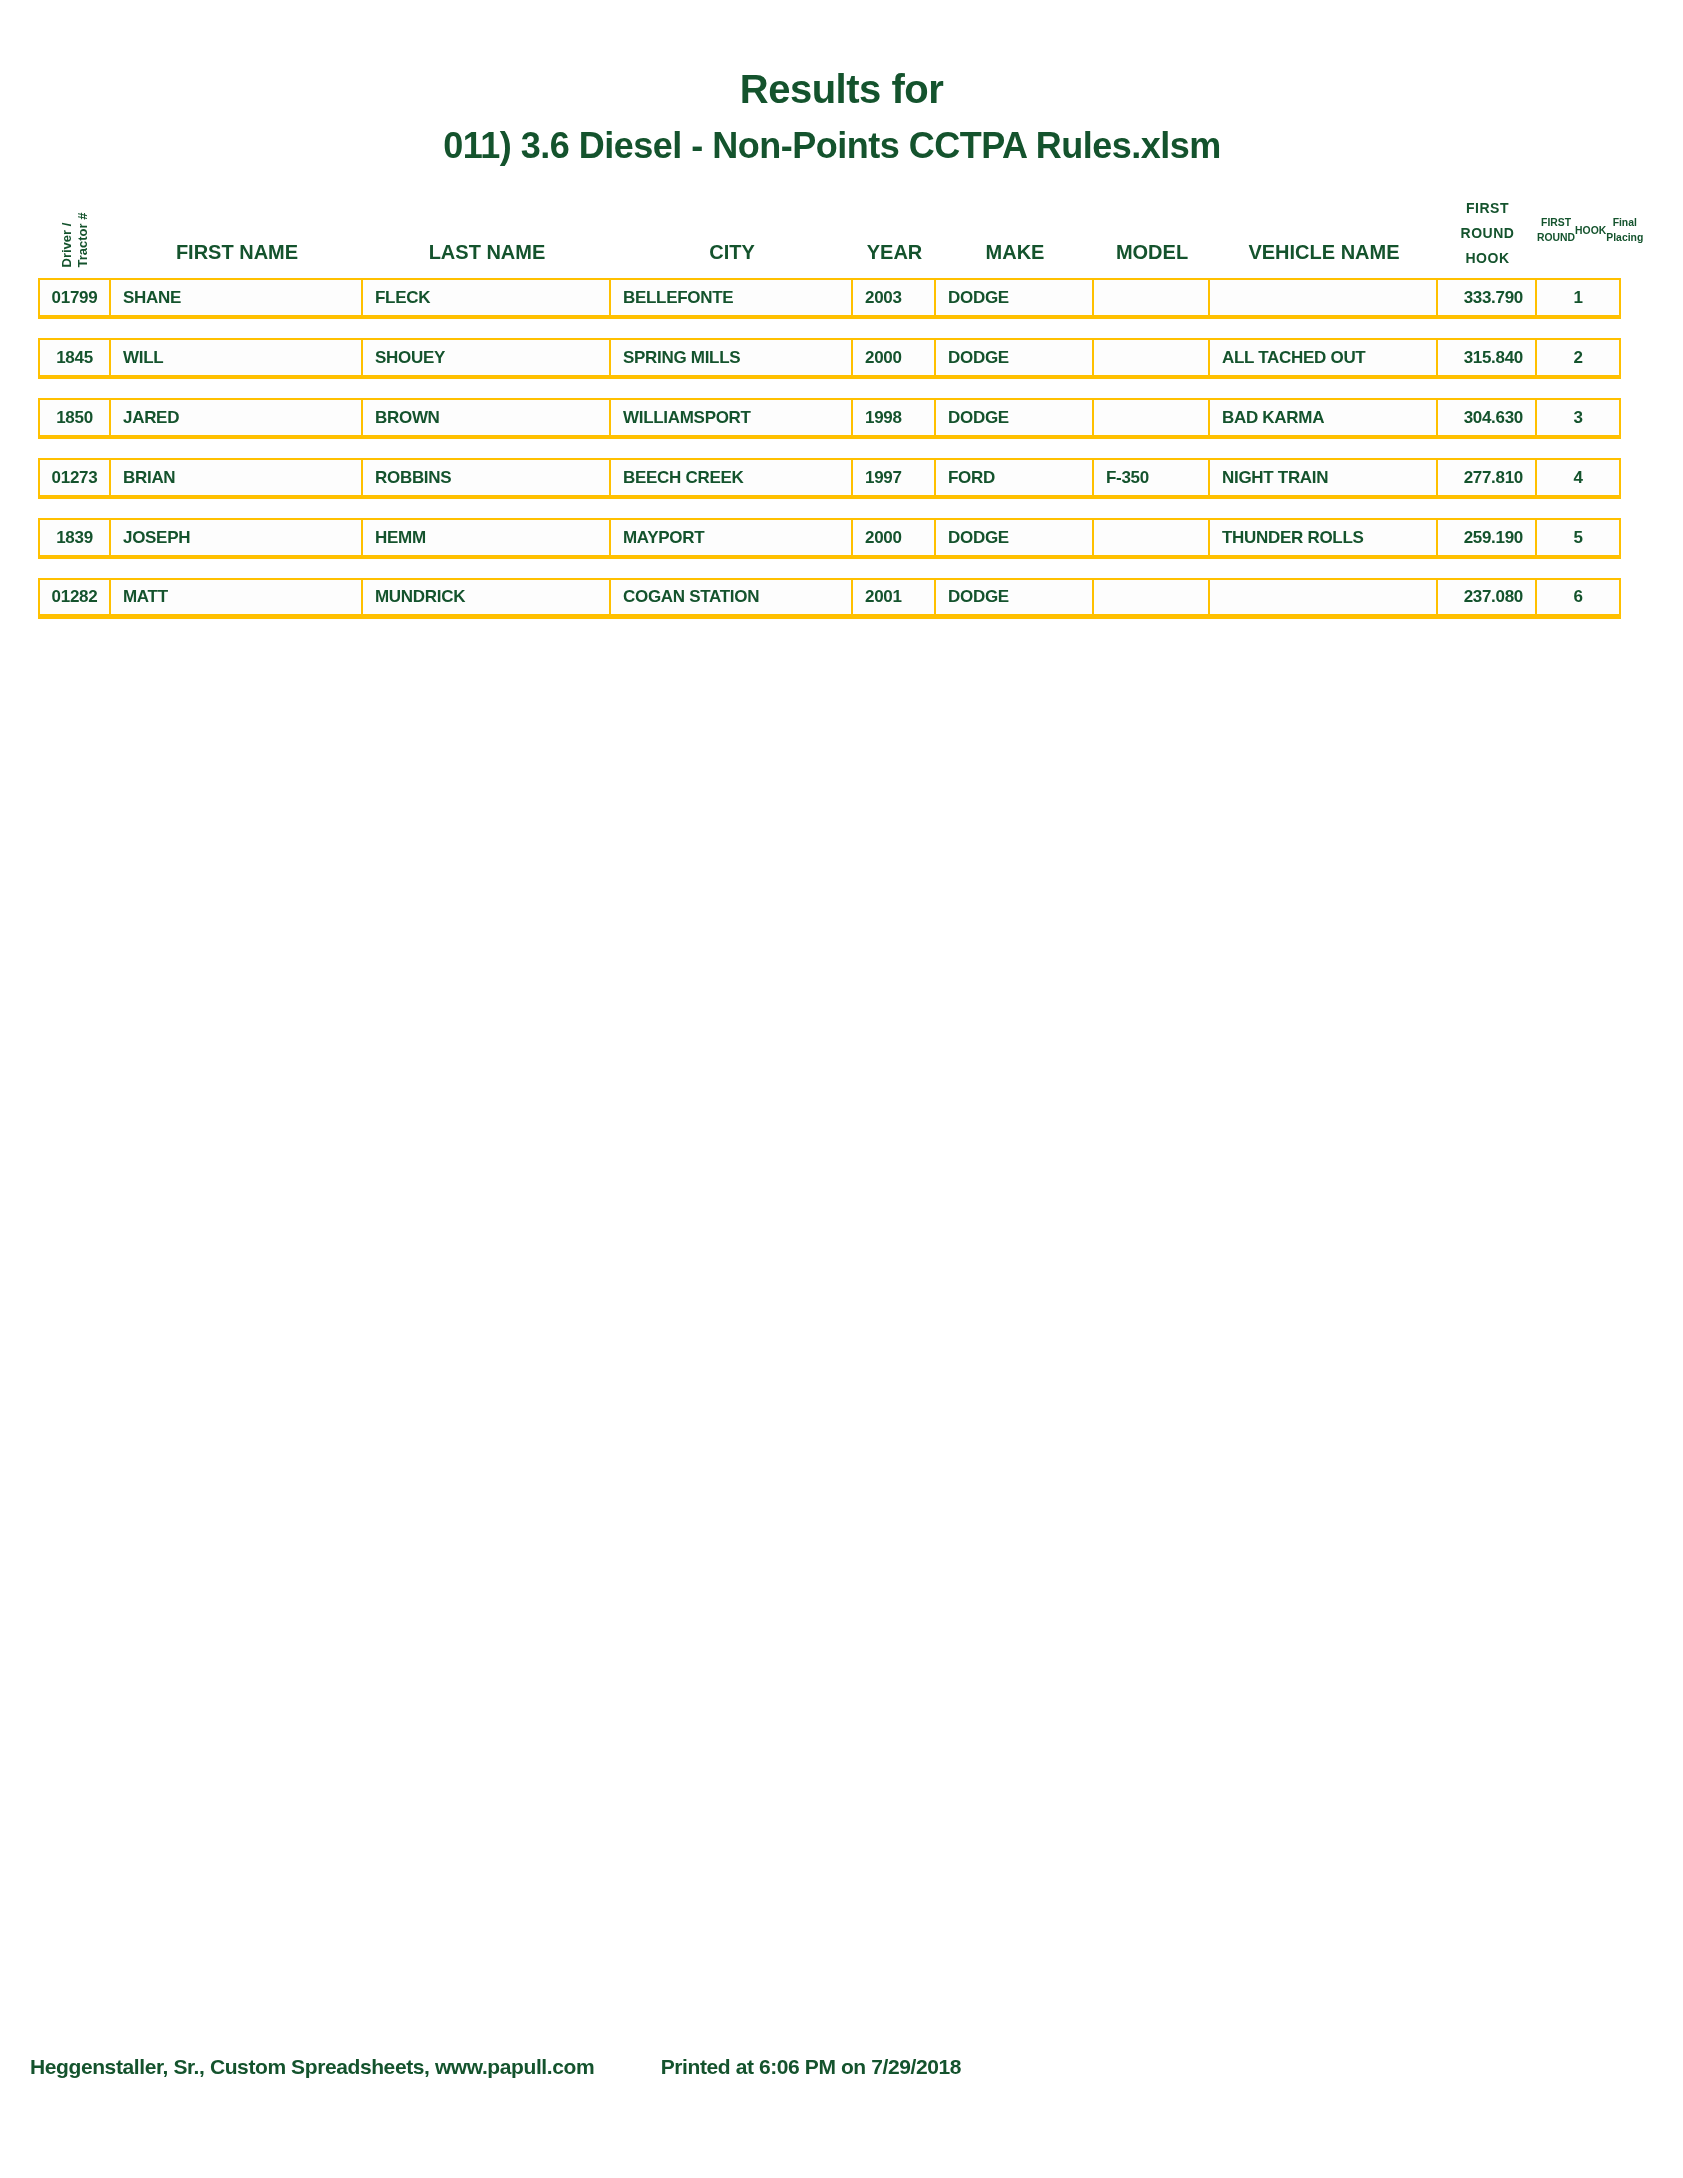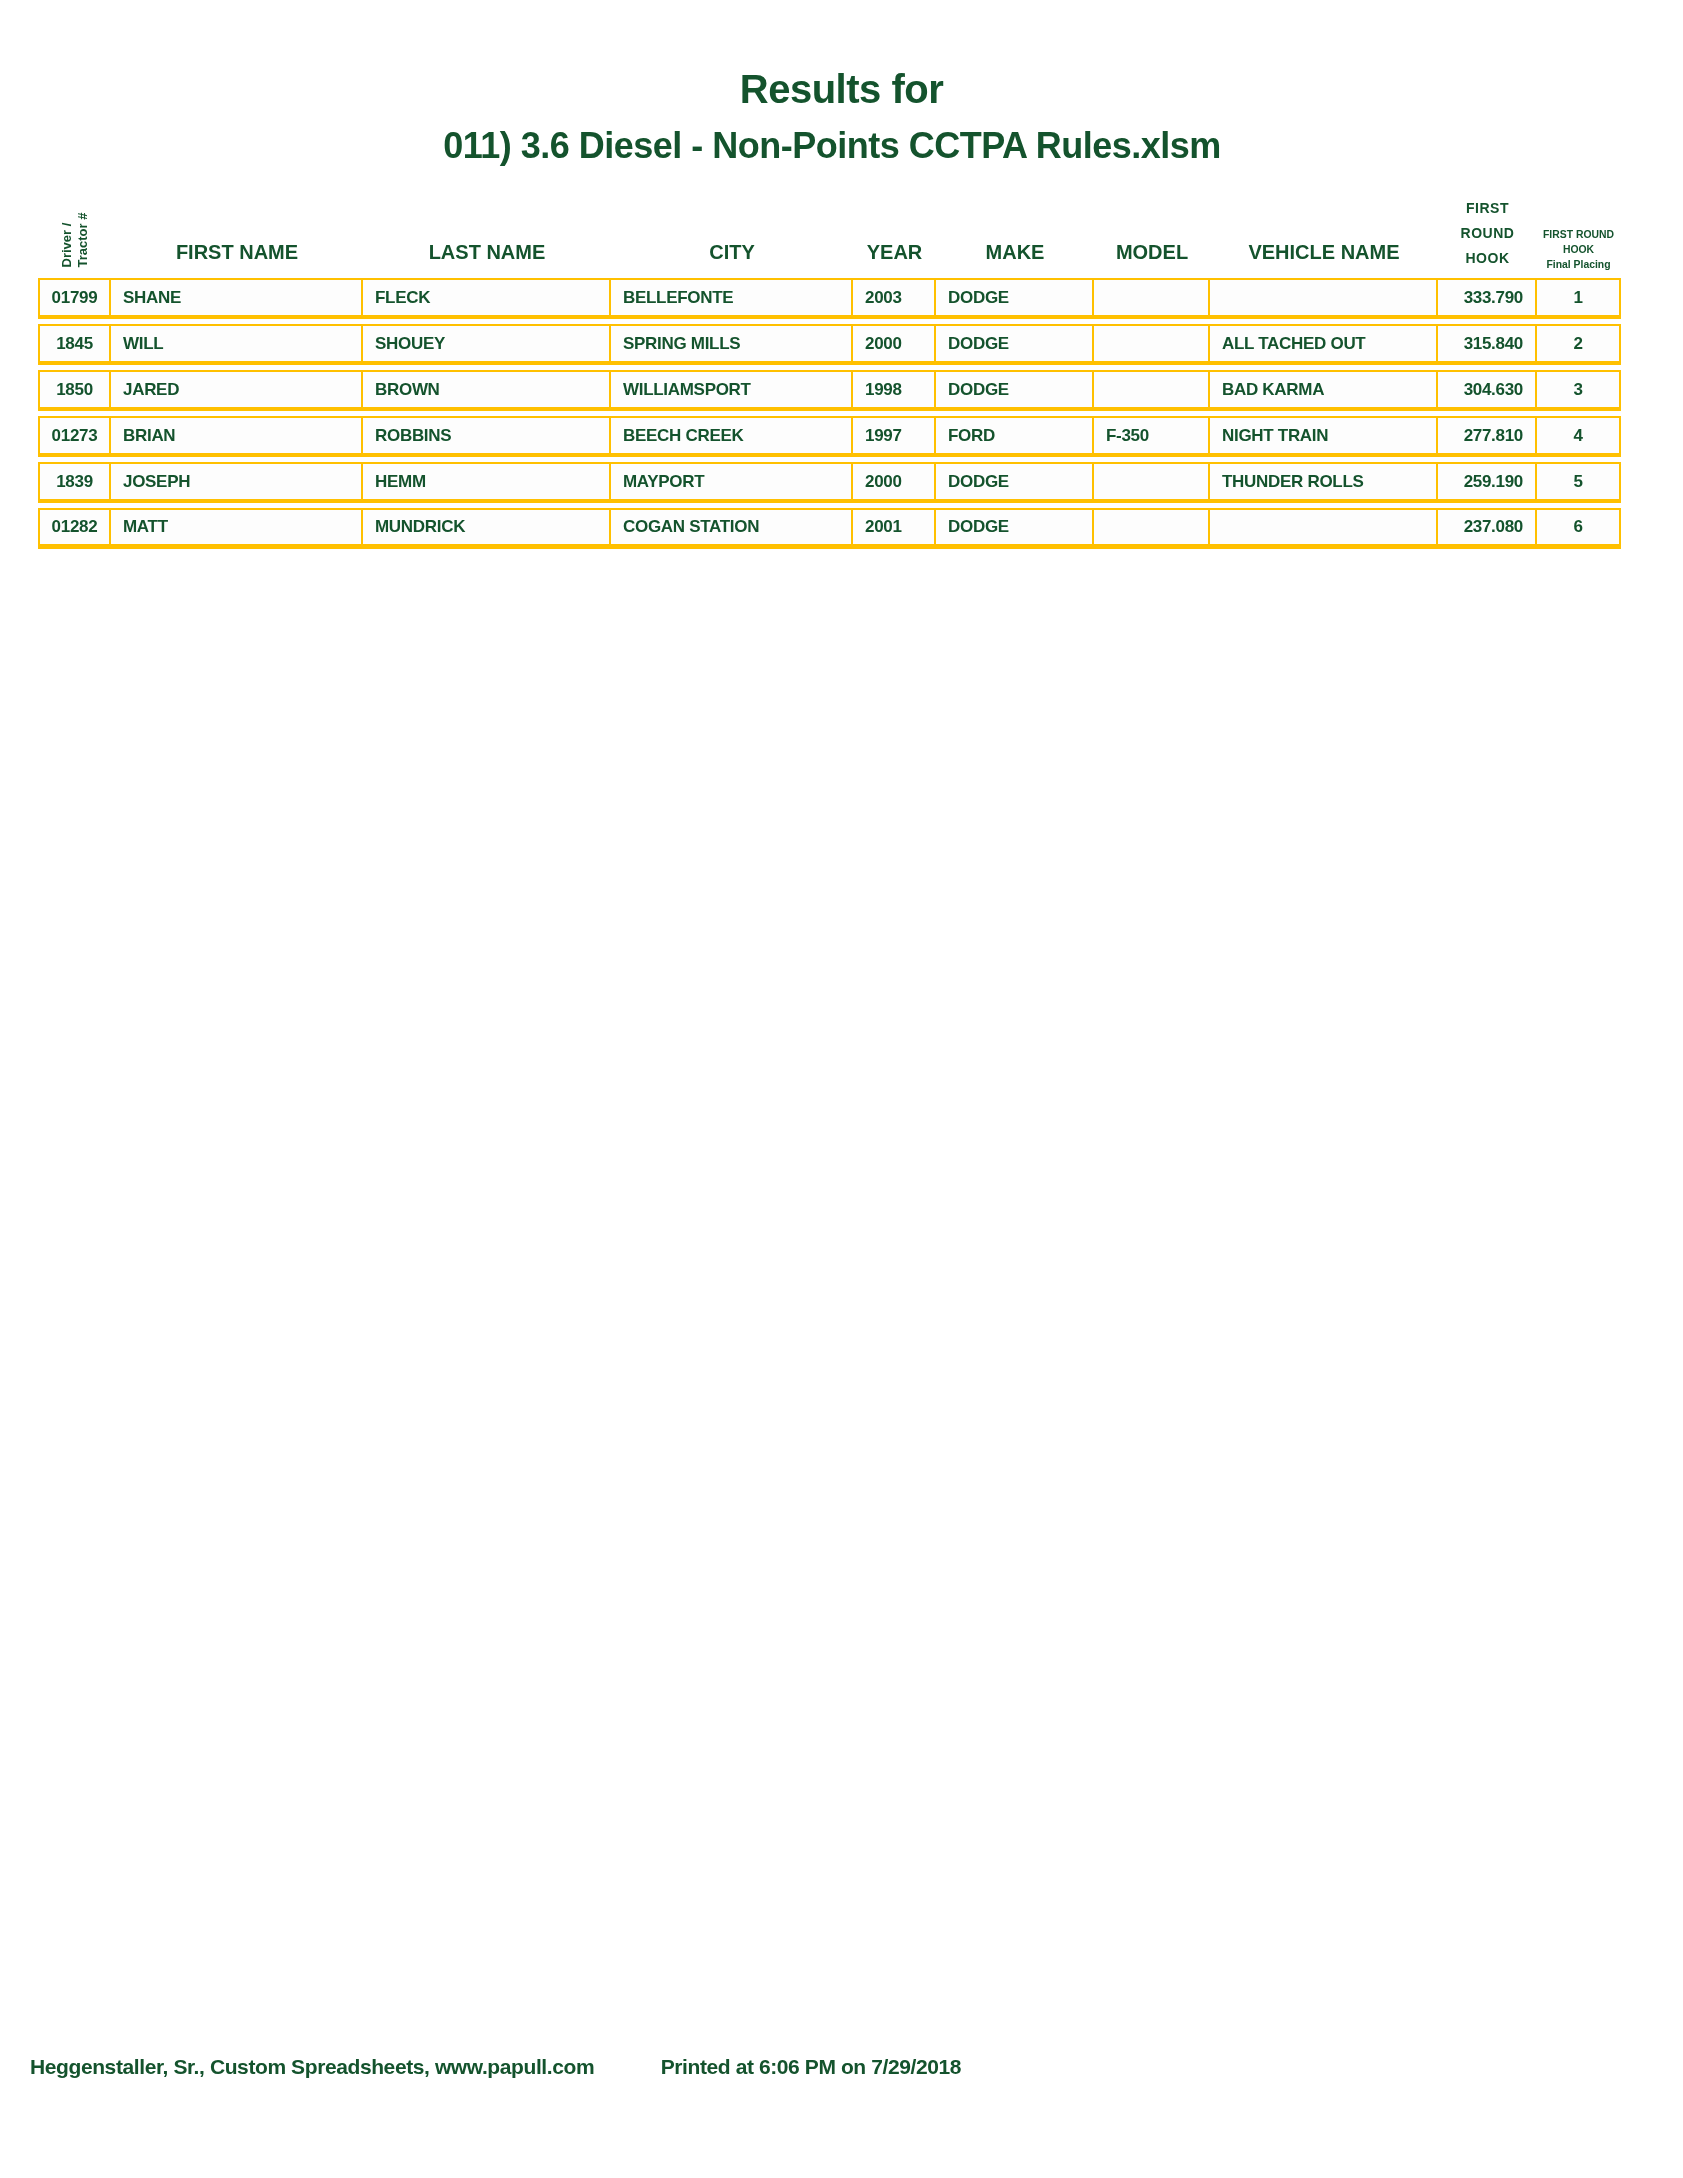--- a/index.html
+++ b/index.html
@@ -28,26 +28,26 @@
   }
   .hrot{position:relative;}
   .hrot .rot{
     position:absolute;left:50%;top:52%;
     transform:translate(-50%,-50%) rotate(-90deg);
     font-size:13px;font-weight:bold;line-height:16px;white-space:nowrap;text-align:left;
   }
   .hdist{display:flex;flex-direction:column;align-items:center;justify-content:flex-end;}
   .hdist .lines{transform:translateY(8px);text-align:center;}
   .hdist .lines div{font-size:14px;font-weight:bold;line-height:25px;letter-spacing:0.5px;}
-  .hplace{display:flex;flex-direction:column;align-items:center;justify-content:flex-end;padding-bottom:16px;}
+  .hplace{display:flex;flex-direction:row;align-items:center;justify-content:flex-start;padding-bottom:16px;}
   .hplace div{font-size:10.4px;font-weight:bold;line-height:15px;text-align:center;}
   
   .tbody{position:absolute;left:38px;top:278px;width:1583px;}
   .row{
-    box-sizing:border-box;height:41px;margin-bottom:5px;background:#fdfdfd;
+    box-sizing:border-box;height:41px;margin-bottom:19px;background:#fdfdfd;
     border:2px solid #FFC000;border-bottom-width:4px;
     display:grid;
     grid-template-columns:71px 252px 248px 242px 83px 158px 116px 228px 99px 1fr;
   }
   .row:last-child{border-bottom-width:5px;margin-bottom:0;}
   .cell{
     display:flex;align-items:center;box-sizing:border-box;
     border-right:2px solid #FFC000;
     font-size:17px;font-weight:bold;letter-spacing:-0.3px;
     padding:0 12px;white-space:nowrap;overflow:hidden;

